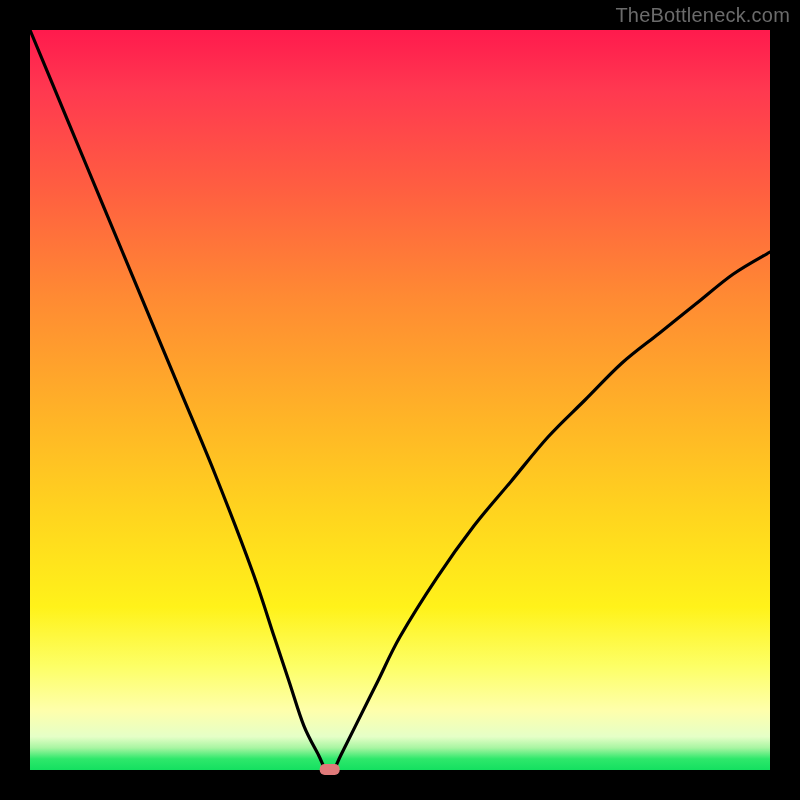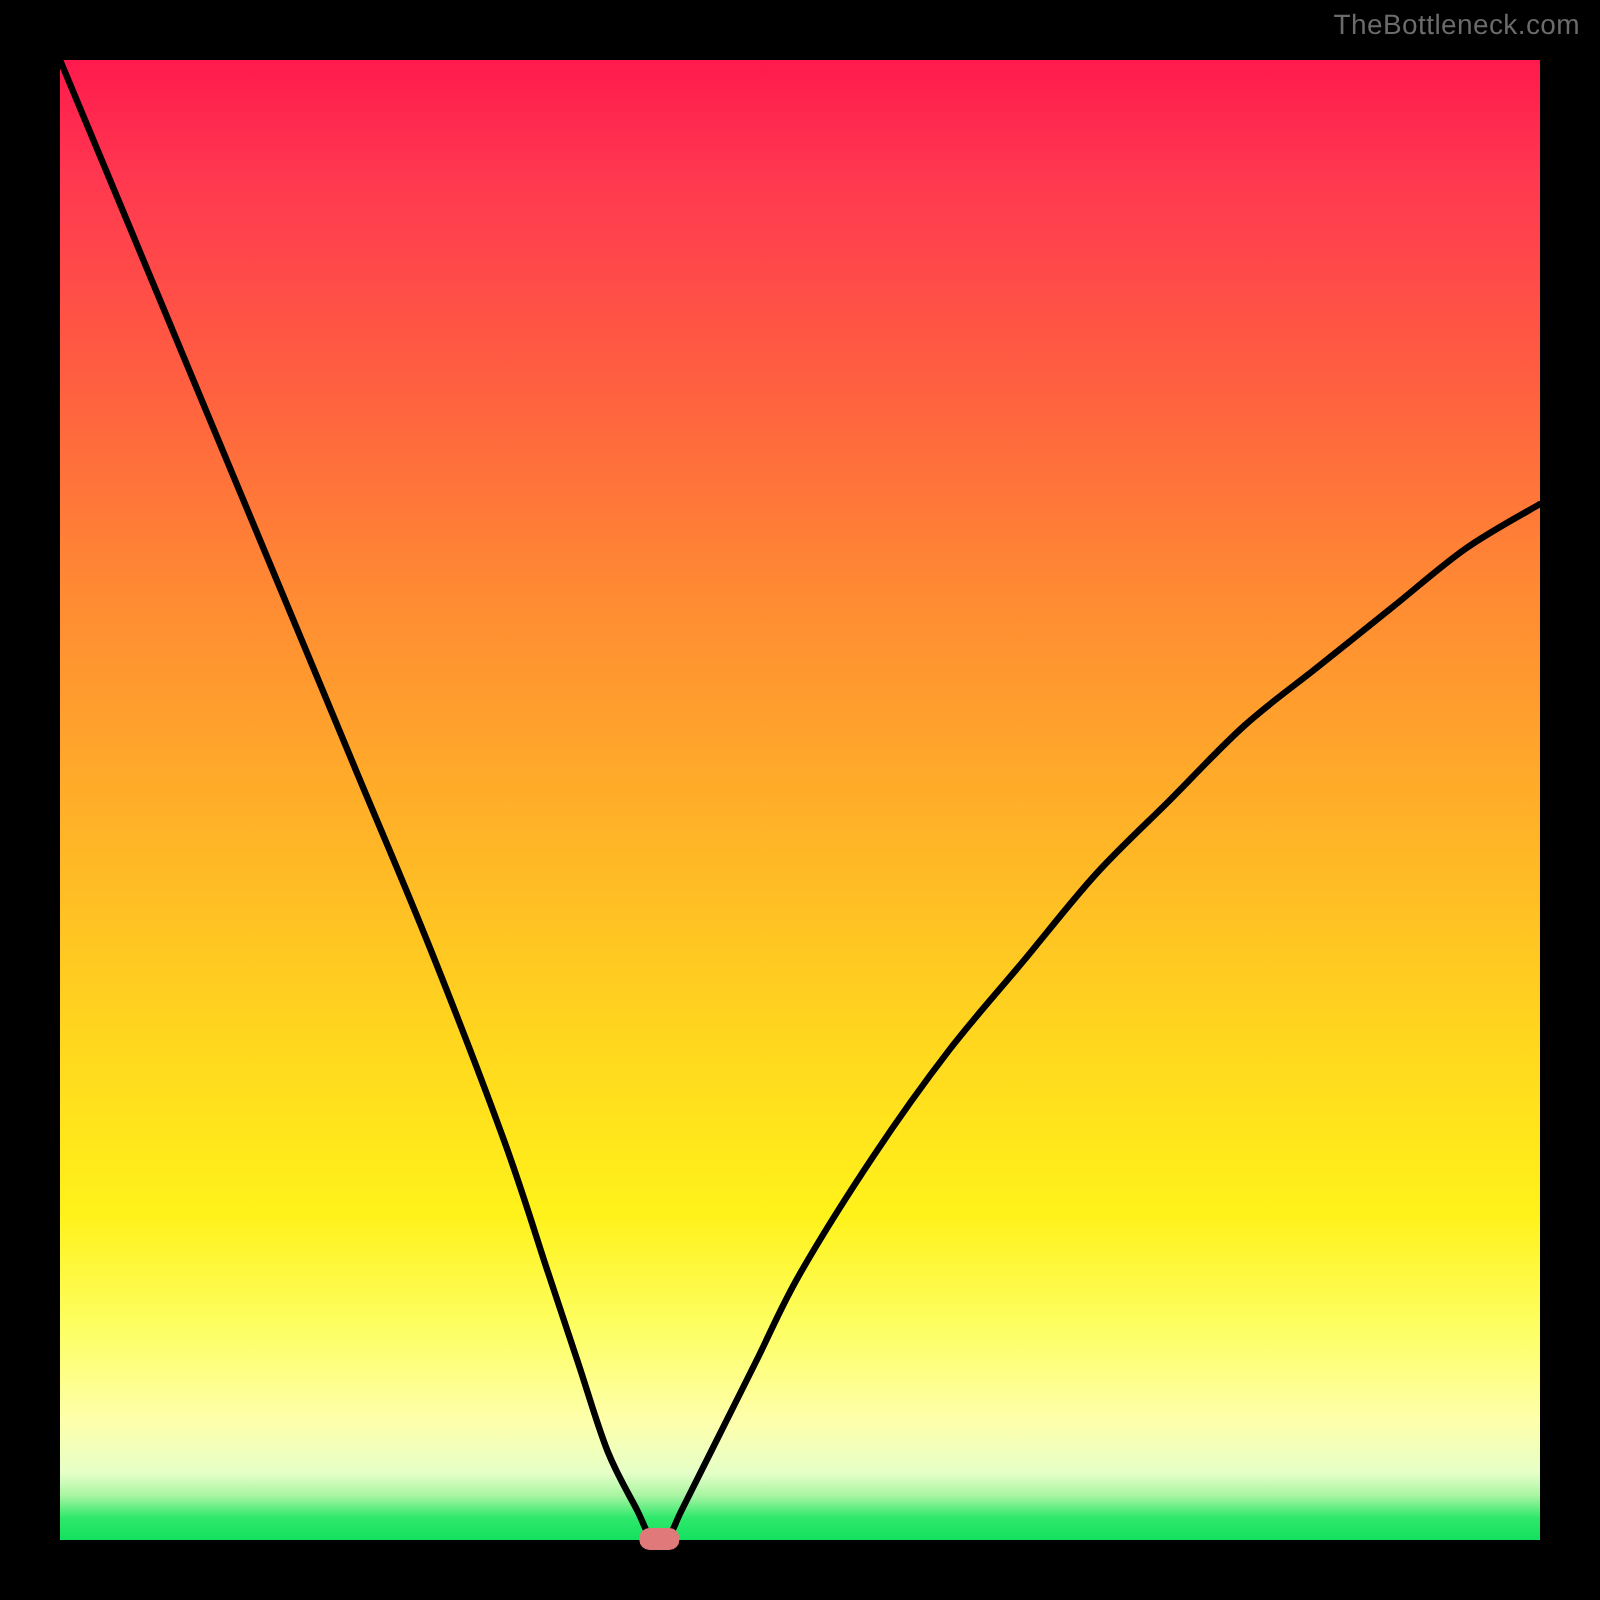--- a/index.html
+++ b/index.html
@@ -41,21 +41,21 @@
         #a8f5a2 97%,
         #2ee86b 98.5%,
         #14e060 100%
       );
   }
   .watermark {
     position: absolute;
     top: 4px;
     right: 10px;
     color: #6b6b6b;
-    font-size: 14px;
+    font-size: 20px;
     font-weight: 400;
     letter-spacing: 0.2px;
     user-select: none;
   }
   svg.curve {
     position: absolute;
     left: 0;
     top: 0;
     width: 740px;
     height: 740px;

